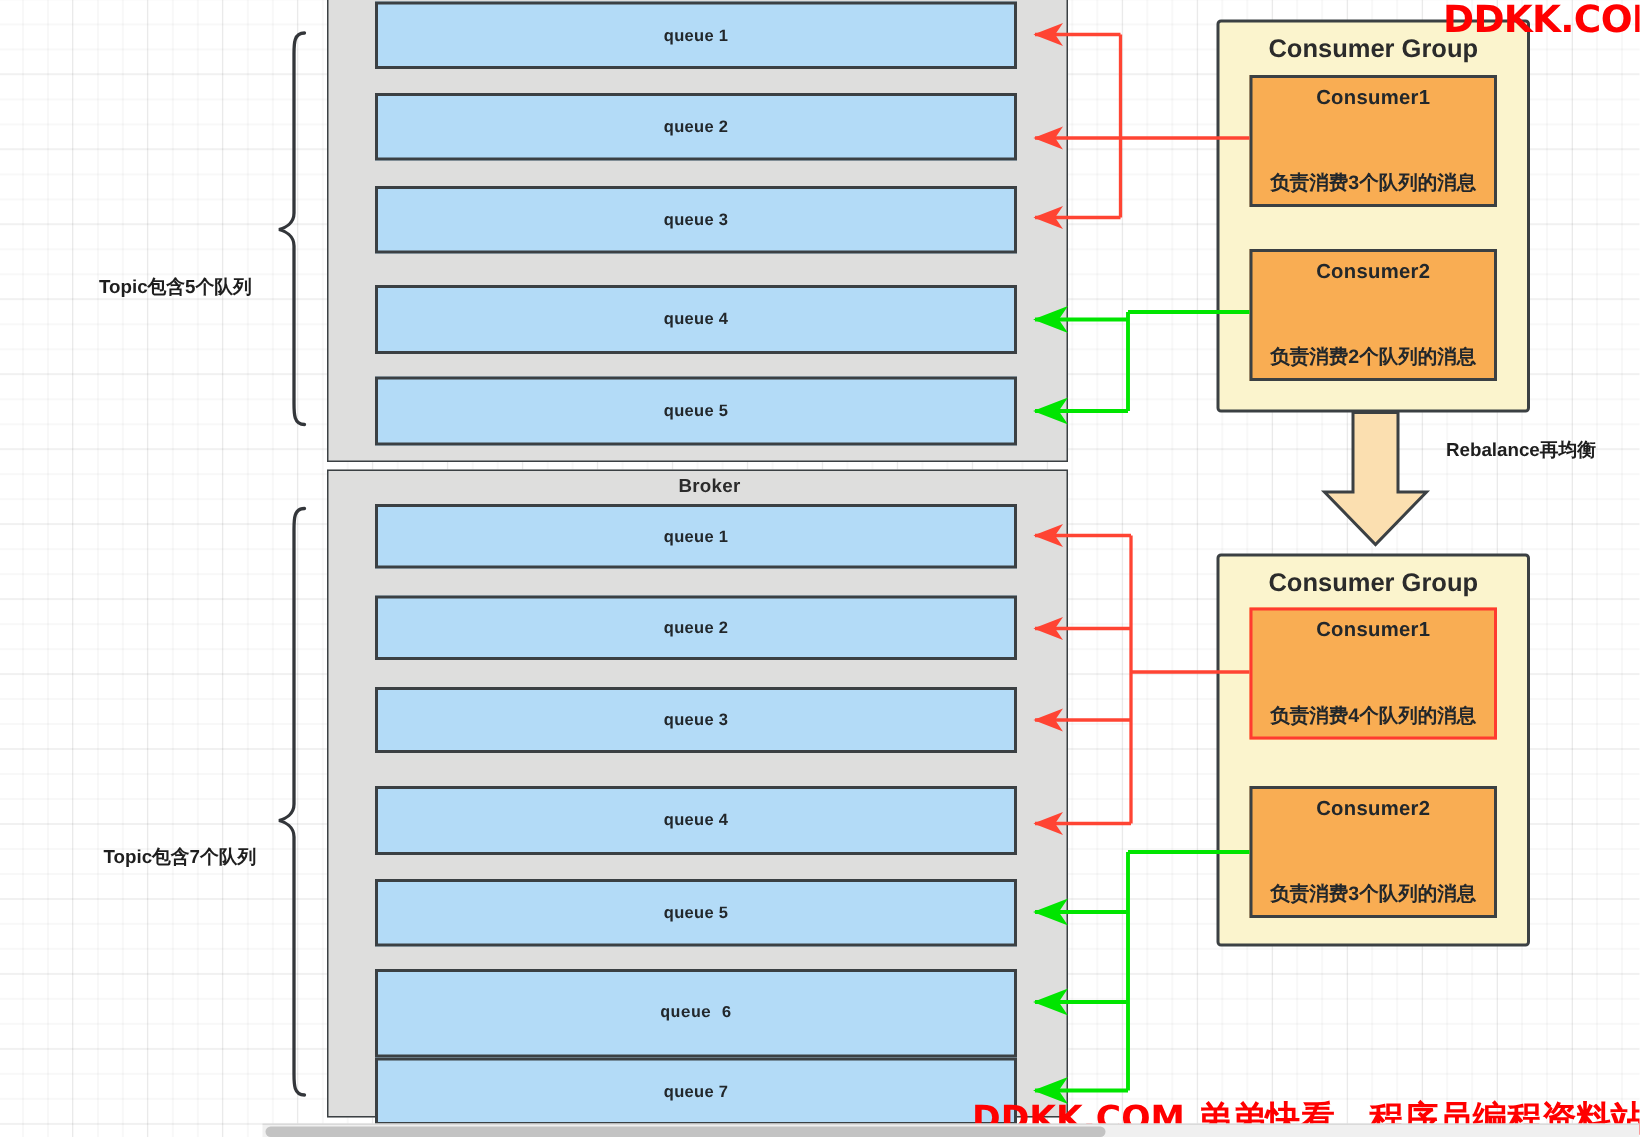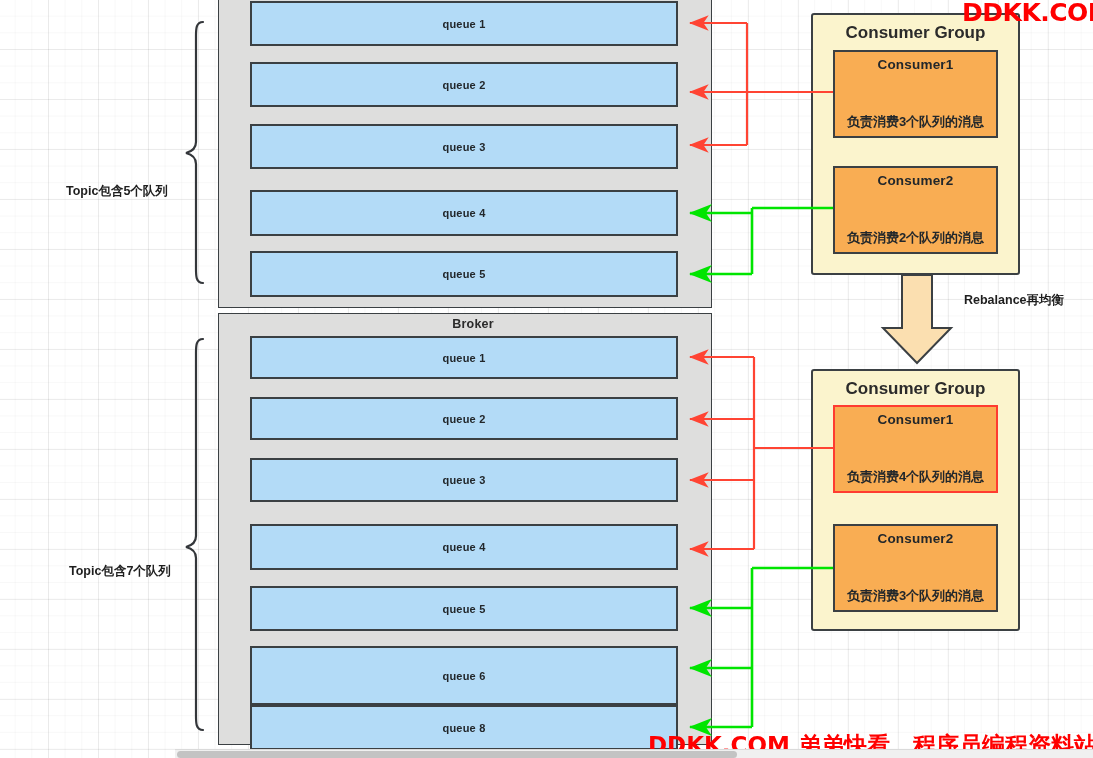--- a/index.html
+++ b/index.html
@@ -121,25 +121,25 @@
   </div>
   <div class="abs queue" style="left:250px;top:458px;width:428px;height:44px;">
     <span>queue 3</span>
   </div>
   <div class="abs queue" style="left:250px;top:524px;width:428px;height:46px;">
     <span>queue 4</span>
   </div>
   <div class="abs queue" style="left:250px;top:586px;width:428px;height:45px;">
     <span>queue 5</span>
   </div>
-  <div class="abs queue" style="left:250px;top:646px;width:428px;height:59px;">
+  <div class="abs queue" style="left:250px;top:646px;width:428px;height:59px;font-family:Liberation Mono, monospace;">
     <span>queue 6</span>
   </div>
   <div class="abs queue" style="left:250px;top:705px;width:428px;height:45px;">
-    <span>queue 8</span>
+    <span>queue 7</span>
   </div>
 
   <div class="abs cgroup" style="left:811px;top:13px;width:209px;height:262px;">
     <div class="cgroup-title">Consumer Group</div>
   </div>
   <div class="abs consumer" style="left:833px;top:50px;width:165px;height:88px;">
     <div class="c-name">Consumer1</div>
     <div class="c-desc">负责消费3个队列的消息</div>
   </div>
   <div class="abs consumer" style="left:833px;top:166px;width:165px;height:88px;">

